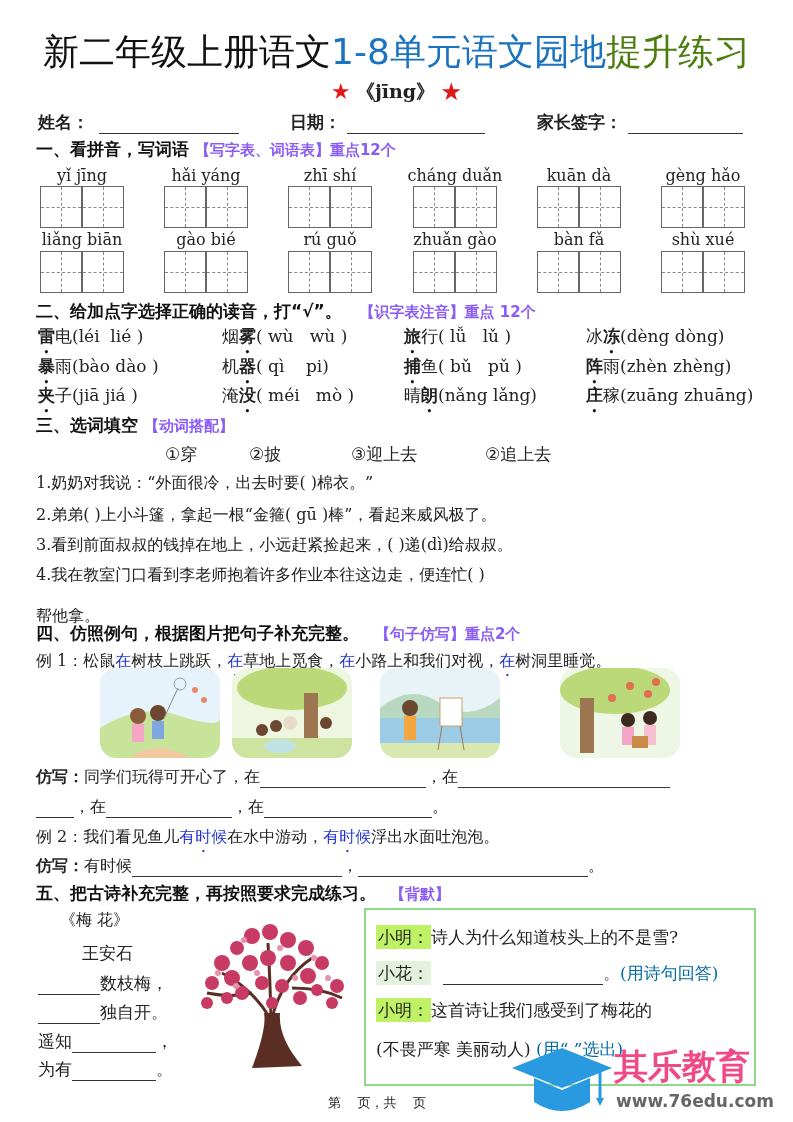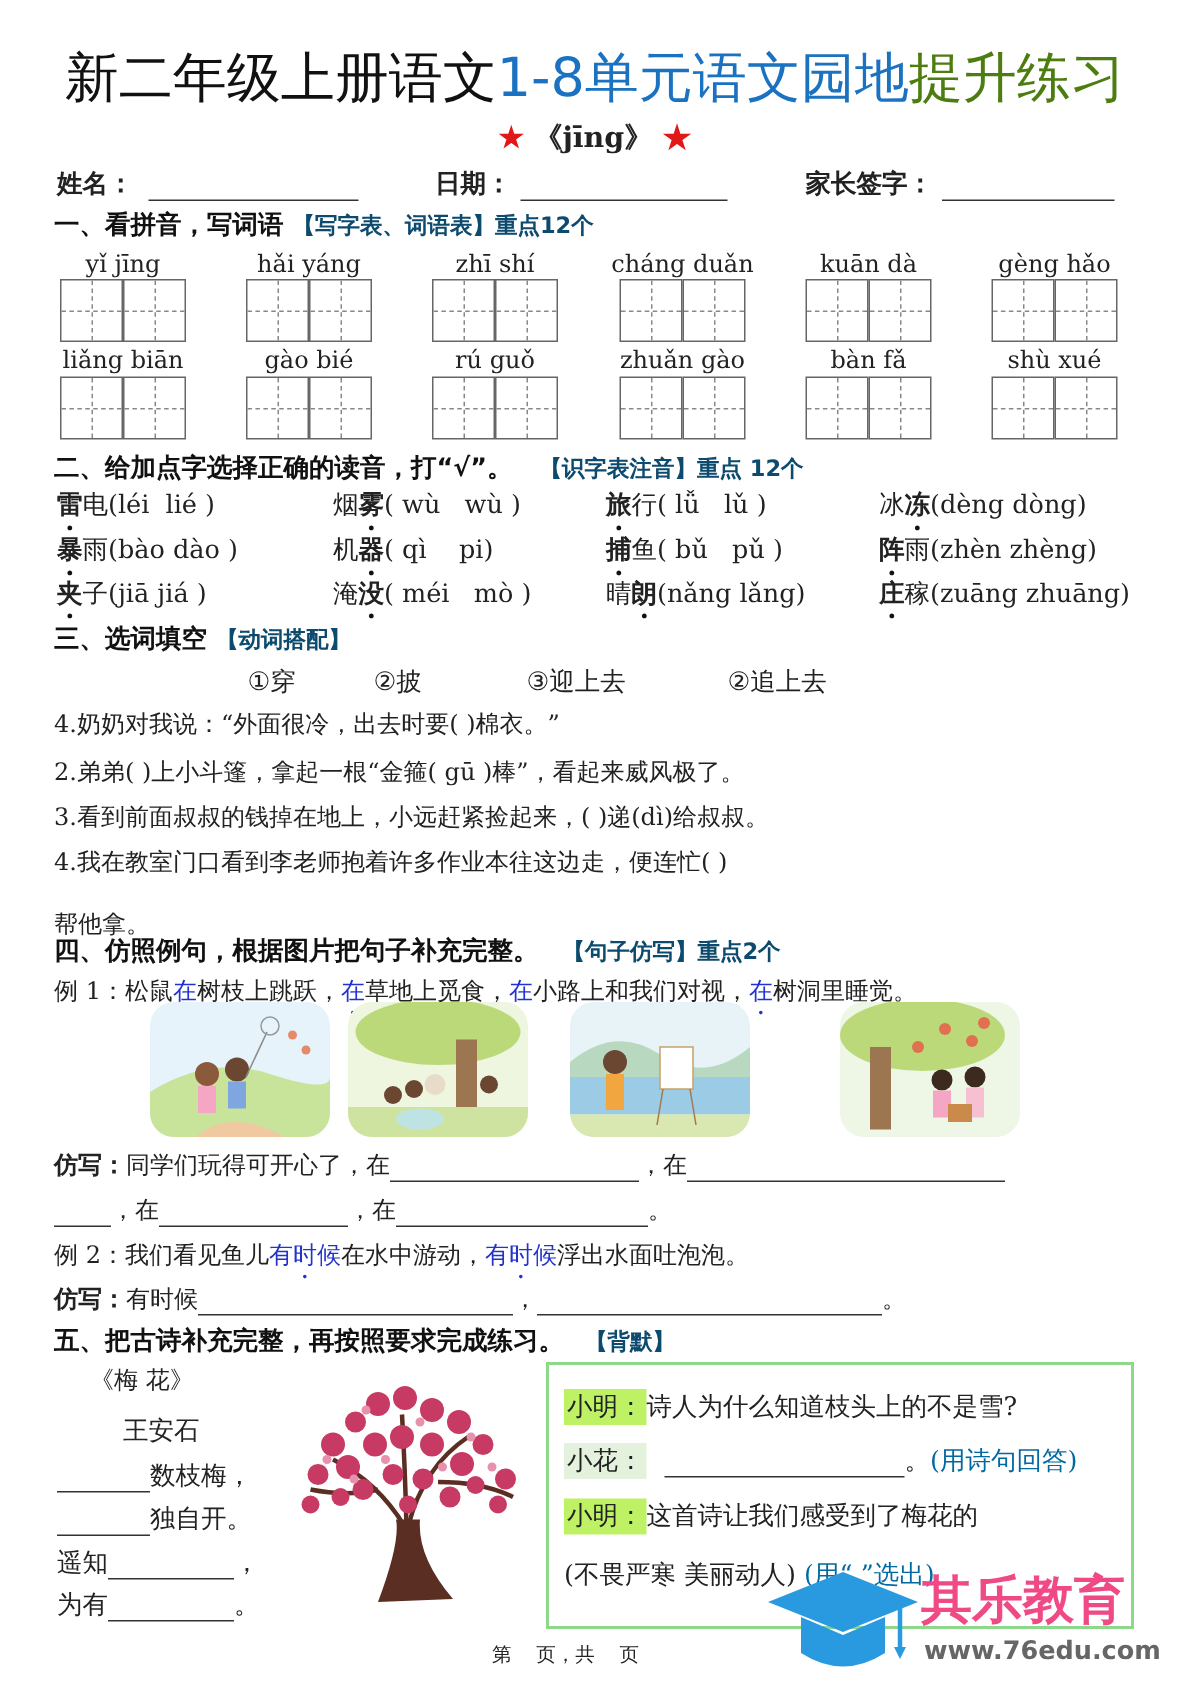--- a/index.html
+++ b/index.html
@@ -15,21 +15,21 @@
   .title .t2 { color:#1a72c0; }
   .title .t3 { color:#4d7c0f; }
   .subtitle { left:0; top:79px; width:793px; text-align:center; font-size:19px; font-weight:bold; }
   .star { color:#e01818; }
 
   
   .info { top:111px; font-size:17px; font-weight:bold; font-family:"DejaVu Sans", sans-serif; }
   .uline { display:inline-block; border-bottom:1.5px solid #333; height:18px; vertical-align:bottom; }
 
   .section { font-size:17px; font-weight:bold; font-family:"DejaVu Sans", sans-serif; color:#111; white-space:nowrap; }
-  .green { color:#0c4a6e; font-weight:bold; }
+  .green { color:#8b5cf6; font-weight:bold; }
 
   
   .py { font-size:16px; text-align:center; white-space:nowrap; font-family:"DejaVu Serif", serif; }
   .tian { position:absolute; width:42px; height:42px; border:1px solid #666; box-sizing:border-box; }
   .tian::before { content:""; position:absolute; left:50%; top:0; bottom:0; border-left:1px dashed #888; }
   .tian::after { content:""; position:absolute; top:50%; left:0; right:0; border-top:1px dashed #888; }
 
   .rd { font-size:17px; white-space:nowrap; }
   .dot::after { content:"•"; position:absolute; left:50%; transform:translateX(-50%); bottom:-11px; font-size:9px; color:#111; }
   .bluedot { color:#2233cc; position:relative; }
@@ -132,21 +132,21 @@
     <div class="abs rd" style="left: 586px; top: 384px;"><span class="dot" style="font-weight: bold; position: relative;">庄</span><span>稼</span><span style="white-space: pre;">(zuāng zhuāng)</span></div>
   </div>
 
 <div class="abs section" style="left:36px;top:414px;">
   <span>三、选词填空</span>
   <span class="green" style="font-size:15px;">【动词搭配】</span>
 </div>
 <div class="abs sans" style="left:165px;top:443px;font-size:17px;white-space:nowrap;">
   <span style="display:inline-block;width:84px;">①穿</span><span style="display:inline-block;width:102px;">②披</span><span style="display:inline-block;width:134px;">③迎上去</span><span>②追上去</span>
 </div>
-<div class="abs line" style="left:36px;top:473px;">4.奶奶对我说：“外面很冷，出去时要(        )棉衣。”</div>
+<div class="abs line" style="left:36px;top:473px;">1.奶奶对我说：“外面很冷，出去时要(        )棉衣。”</div>
 <div class="abs line" style="left:36px;top:505px;">2.弟弟(        )上小斗篷，拿起一根“金箍( gū )棒”，看起来威风极了。</div>
 <div class="abs line" style="left:36px;top:535px;">3.看到前面叔叔的钱掉在地上，小远赶紧捡起来，(            )递(dì)给叔叔。</div>
 <div class="abs line" style="left:36px;top:565px;">4.我在教室门口看到李老师抱着许多作业本往这边走，便连忙(            )</div>
 <div class="abs line" style="left:36px;top:594px;margin-top:12px;">帮他拿。</div>
 
 <div class="abs section" style="left:36px;top:622px;">
   <span>四、仿照例句，根据图片把句子补充完整。</span>
   <span class="green" style="font-size:15px;margin-left:10px;">【句子仿写】重点2个</span>
 </div>
 <div class="abs line" style="left:36px;top:651px;">

